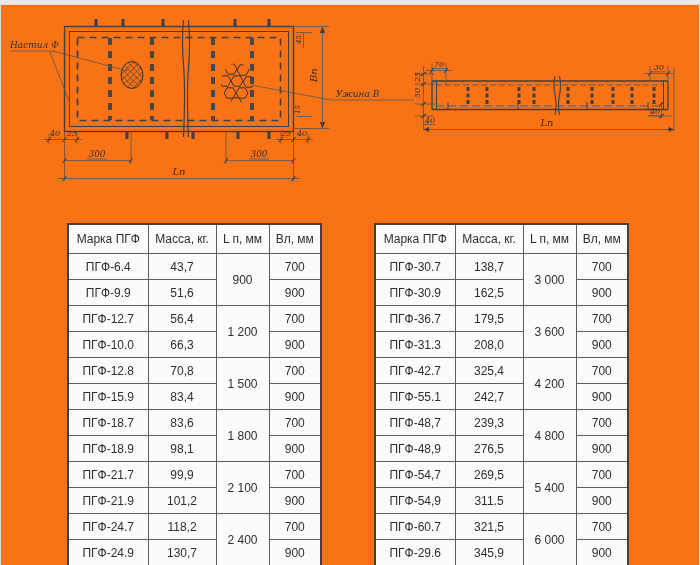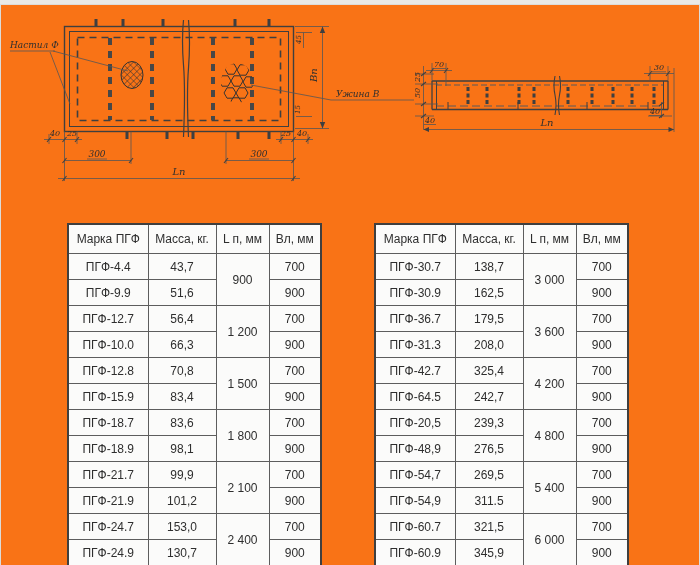--- a/index.html
+++ b/index.html
@@ -251,21 +251,21 @@
   <thead>
         <tr>
           <th>Марка ПГФ</th>
           <th>Масса, кг.</th>
           <th>L п, мм</th>
           <th>Вл, мм</th>
         </tr>
       </thead>
   <tbody>
         <tr>
-          <td>ПГФ-4.4</td>
+          <td>ПГФ-6.4</td>
           <td>43,7</td>
           <td rowspan="2">900</td>
           <td>700</td>
         </tr>
         <tr>
           <td>ПГФ-9.9</td>
           <td>51,6</td>
           <td>900</td>
         </tr>
         <tr>
@@ -307,21 +307,21 @@
           <td rowspan="2">2 100</td>
           <td>700</td>
         </tr>
         <tr>
           <td>ПГФ-21.9</td>
           <td>101,2</td>
           <td>900</td>
         </tr>
         <tr>
           <td>ПГФ-24.7</td>
-          <td>153,0</td>
+          <td>118,2</td>
           <td rowspan="2">2 400</td>
           <td>700</td>
         </tr>
         <tr>
           <td>ПГФ-24.9</td>
           <td>130,7</td>
           <td>900</td>
         </tr>
       </tbody>
 </table>
@@ -364,26 +364,26 @@
           <td>208,0</td>
           <td>900</td>
         </tr>
         <tr>
           <td>ПГФ-42.7</td>
           <td>325,4</td>
           <td rowspan="2">4 200</td>
           <td>700</td>
         </tr>
         <tr>
-          <td>ПГФ-64.5</td>
+          <td>ПГФ-55.1</td>
           <td>242,7</td>
           <td>900</td>
         </tr>
         <tr>
-          <td>ПГФ-20,5</td>
+          <td>ПГФ-48,7</td>
           <td>239,3</td>
           <td rowspan="2">4 800</td>
           <td>700</td>
         </tr>
         <tr>
           <td>ПГФ-48,9</td>
           <td>276,5</td>
           <td>900</td>
         </tr>
         <tr>
@@ -397,20 +397,20 @@
           <td>311.5</td>
           <td>900</td>
         </tr>
         <tr>
           <td>ПГФ-60.7</td>
           <td>321,5</td>
           <td rowspan="2">6 000</td>
           <td>700</td>
         </tr>
         <tr>
-          <td>ПГФ-60.9</td>
+          <td>ПГФ-29.6</td>
           <td>345,9</td>
           <td>900</td>
         </tr>
       </tbody>
 </table>
 
 </div>
 
 </body></html>

